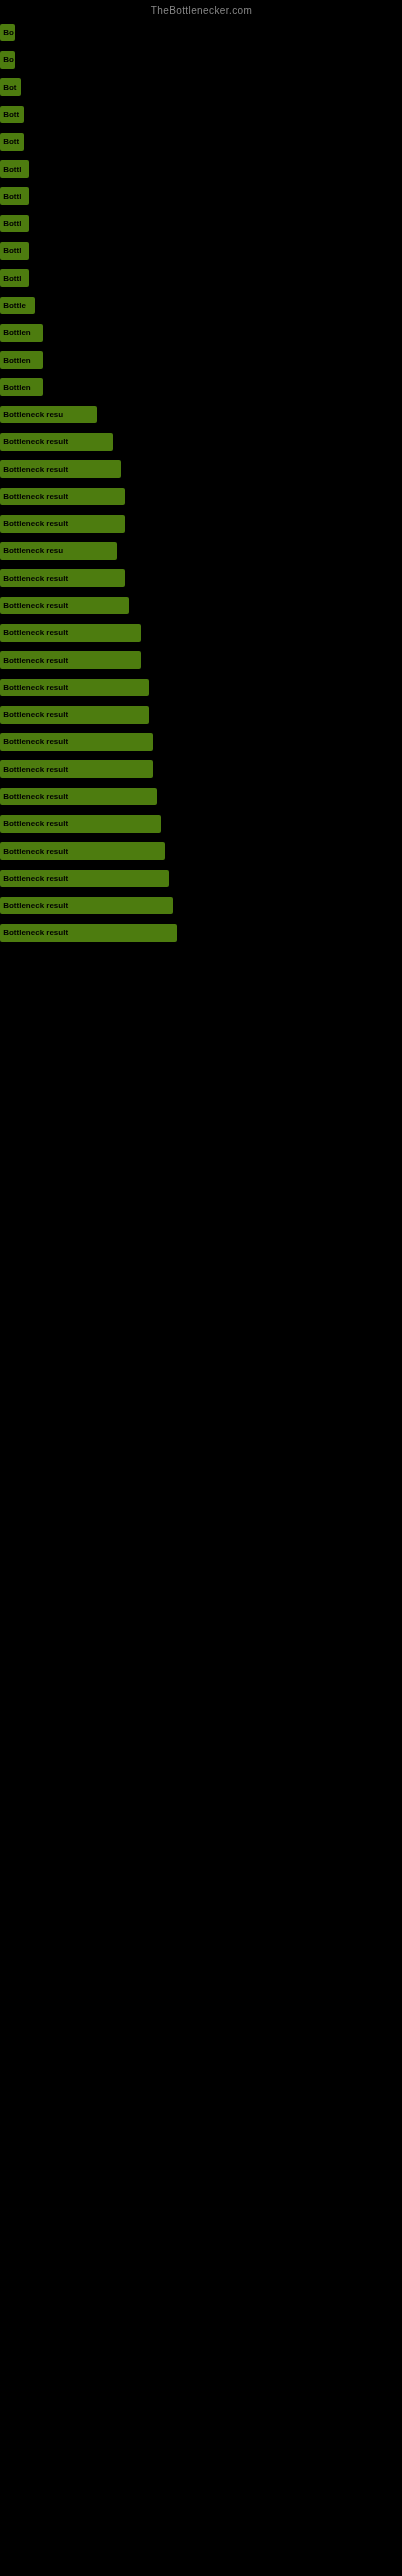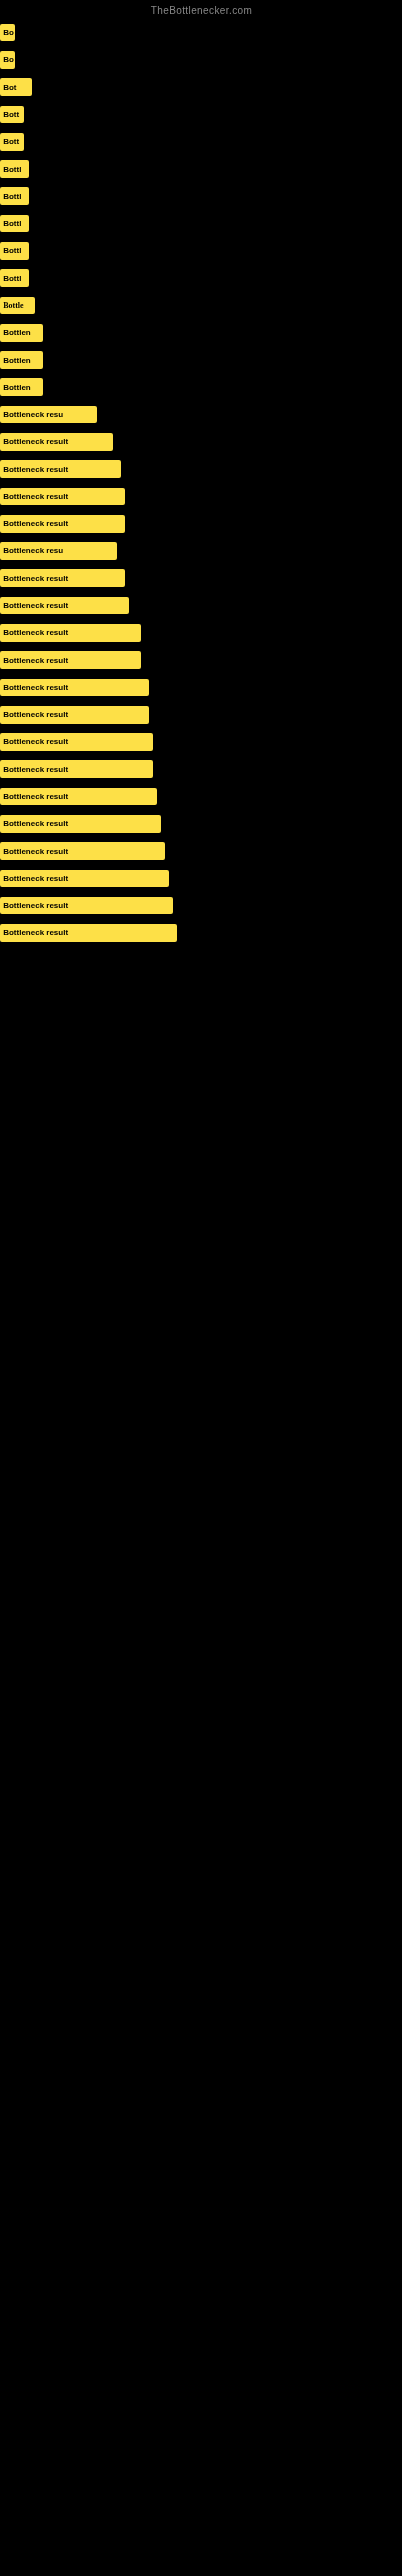--- a/index.html
+++ b/index.html
@@ -22,21 +22,21 @@
       letter-spacing: 0.4px;
     }
     .bar-row {
       display: flex;
       align-items: center;
       margin-bottom: 0px;
       padding: 4.8px 0 4.8px 0;
     }
     .bar-label {
       color: #f90;
-      background: #fde047;
+      background: #4d7c0f;
       font-size: 8.9px;
       white-space: nowrap;
       overflow: hidden;
       display: flex;
       align-items: center;
       height: 17.7px;
       padding-left: 1.6px;
       border-radius: 2px;
     }
     .bar-label span {
@@ -56,21 +56,21 @@
       <div class="bar-label" style="width: 14.5px; min-width: 14.5px;">
         <span>Bo</span>
       </div>
     </div>
     <div class="bar-row">
       <div class="bar-label" style="width: 14.5px; min-width: 14.5px;">
         <span>Bo</span>
       </div>
     </div>
     <div class="bar-row">
-      <div class="bar-label" style="width: 32px; min-width: 19.3px;">
+      <div class="bar-label" style="width: 21px; min-width: 19.3px;">
         <span>Bot</span>
       </div>
     </div>
     <div class="bar-row">
       <div class="bar-label" style="width: 24px; min-width: 24px;">
         <span>Bott</span>
       </div>
     </div>
     <div class="bar-row">
       <div class="bar-label" style="width: 24px; min-width: 24px;">
@@ -96,21 +96,21 @@
       <div class="bar-label" style="width: 29px; min-width: 29px;">
         <span>Bottl</span>
       </div>
     </div>
     <div class="bar-row">
       <div class="bar-label" style="width: 29px; min-width: 29px;">
         <span>Bottl</span>
       </div>
     </div>
     <div class="bar-row">
-      <div class="bar-label" style="width: 19px; min-width: 35px; font-family: Liberation Serif, serif;">
+      <div class="bar-label" style="width: 19px; min-width: 35px;">
         <span>Bottle</span>
       </div>
     </div>
     <div class="bar-row">
       <div class="bar-label" style="width: 43px; min-width: 43px;">
         <span>Bottlen</span>
       </div>
     </div>
     <div class="bar-row">
       <div class="bar-label" style="width: 43px; min-width: 43px;">

